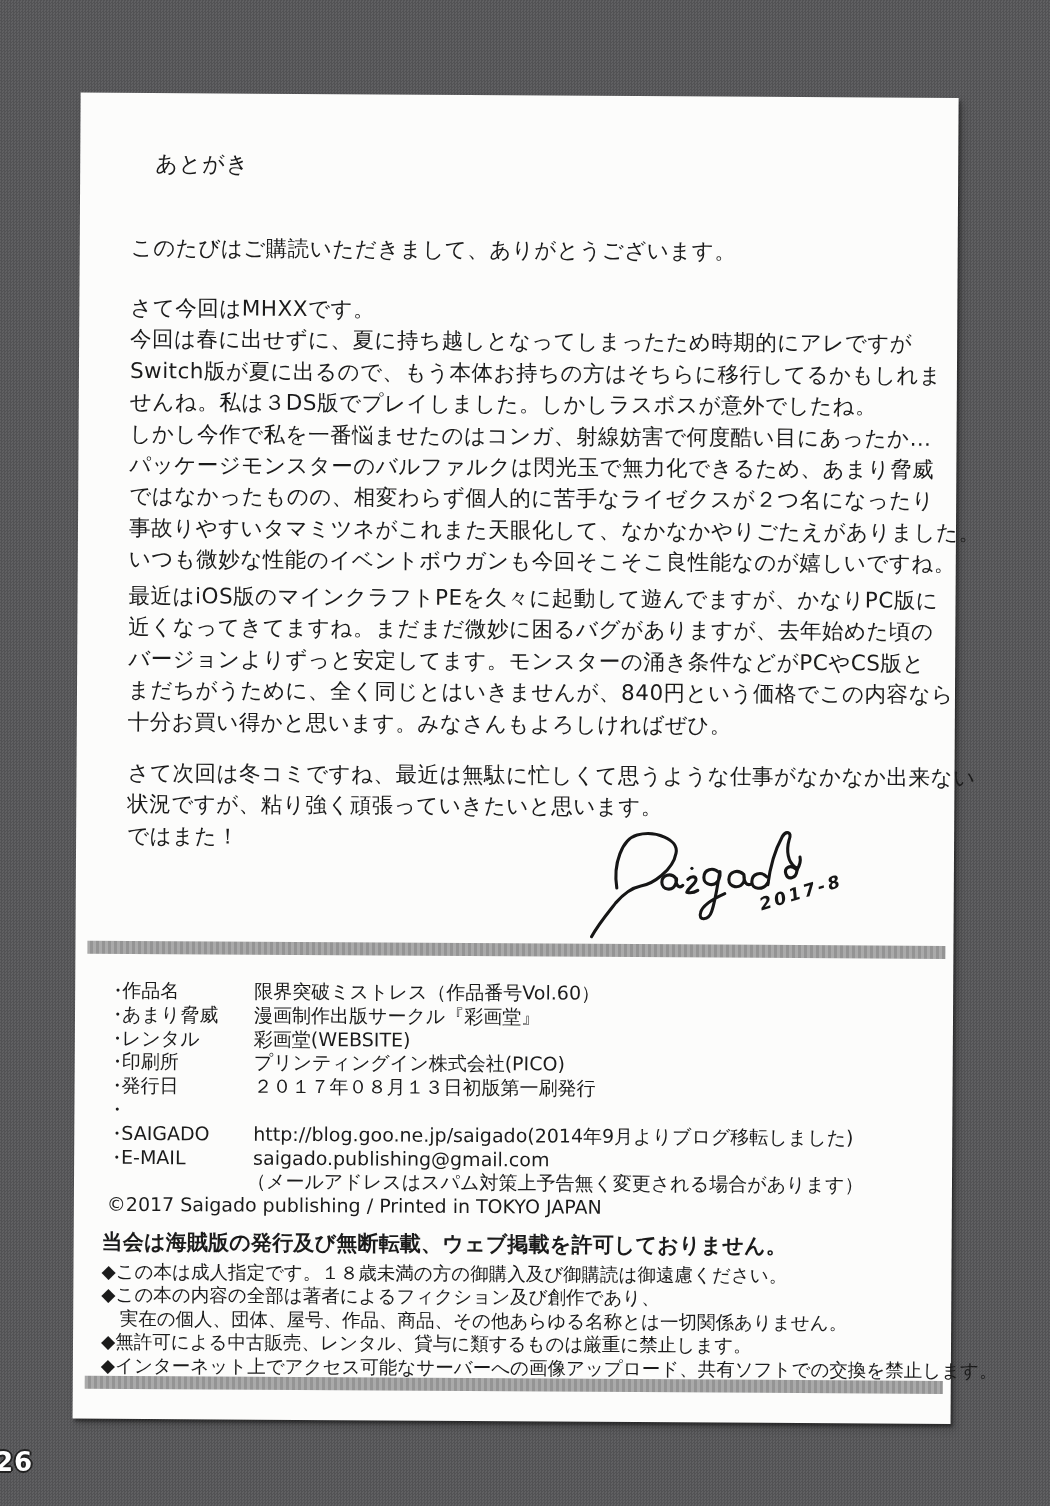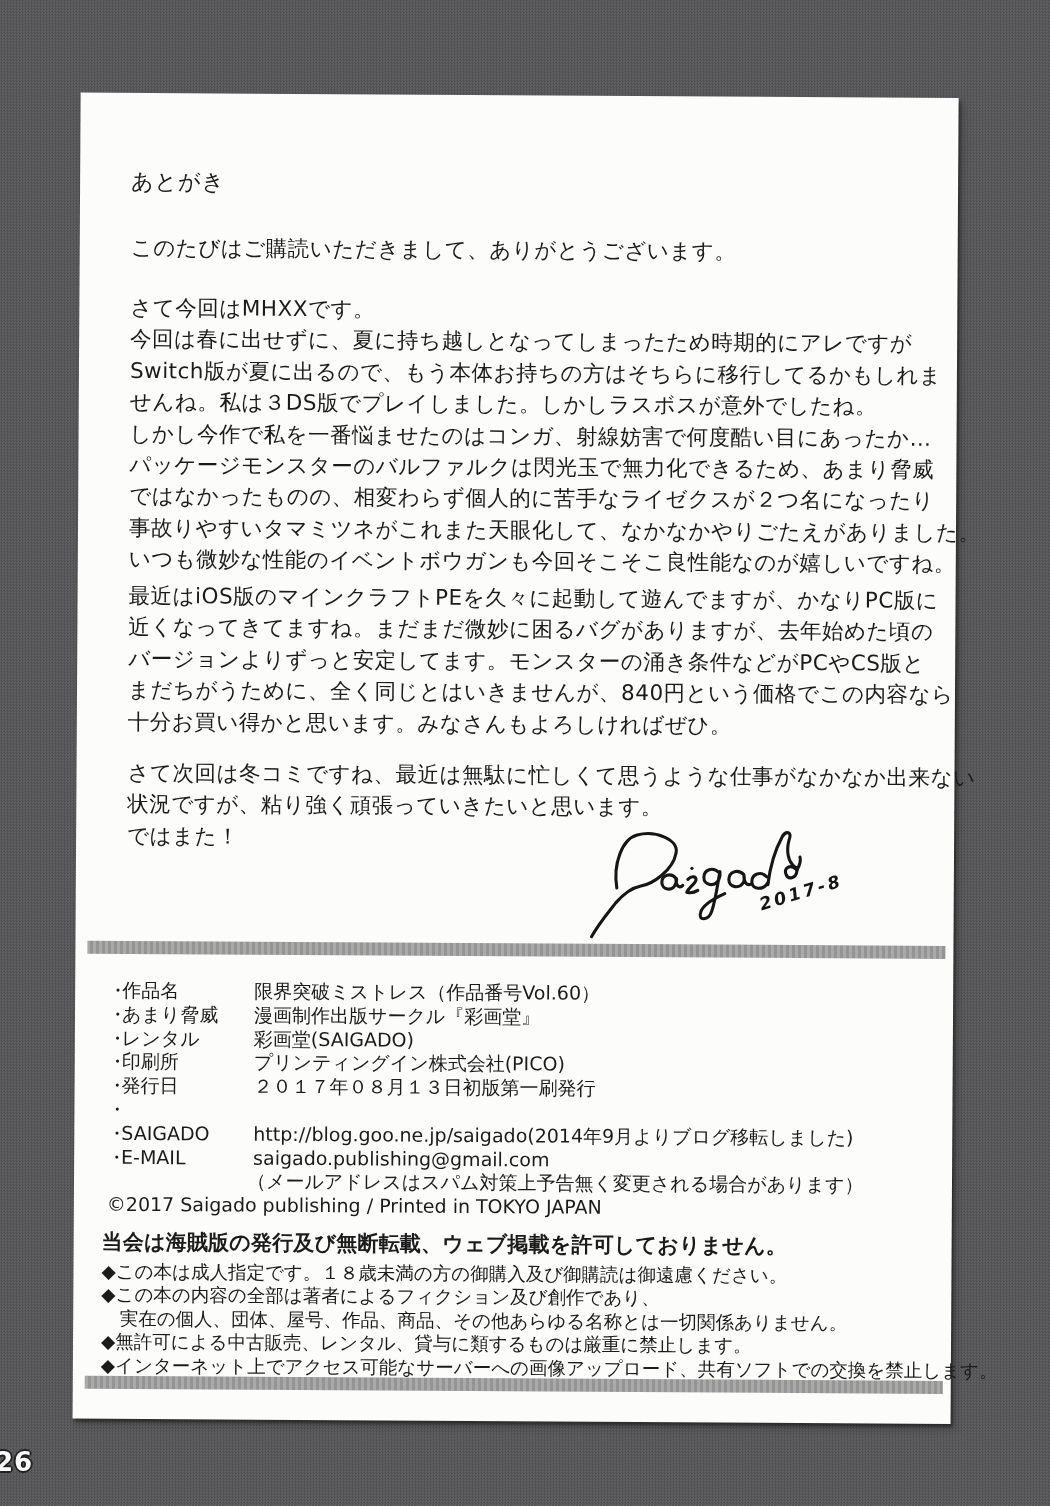--- a/index.html
+++ b/index.html
@@ -12,21 +12,21 @@
   }
   .page{
     position:absolute;left:77px;top:95px;width:878px;height:1326px;
     background:#fcfcfb;color:#1b1b1b;
     transform:rotate(.35deg);transform-origin:45% 45%;
     box-shadow:2px 3px 3px rgba(15,15,15,.5), 4px 5px 8px rgba(15,15,15,.25);
   }
   .block{position:absolute;left:51px;}
   .line{white-space:nowrap;}
   .body-text{font-size:21.5px;line-height:31.4px;letter-spacing:.5px;}
-  .heading{top:74px;font-size:22px;letter-spacing:1px;}
+  .heading{top:56px;font-size:22px;letter-spacing:1px;margin-left:24px;}
   #para1{top:139px;}
   #para2{top:199px;}
   #para3{top:487px;}
   #para4{top:664px;}
   .sig{position:absolute;left:508px;top:726px;width:296px;height:124px;}
   .sig svg{position:absolute;left:0;top:0;}
   .sig-date{
     position:absolute;left:176px;top:72px;
     font-size:17.5px;font-style:italic;font-weight:bold;letter-spacing:3px;
     transform:rotate(-17deg);transform-origin:left center;color:#161616;
@@ -113,21 +113,21 @@
         <span class="c-value">限界突破ミストレス（作品番号Vol.60）</span>
       </div>
       <div class="c-row">
         <span class="c-bullet">・</span>
         <span class="c-label">あまり脅威</span>
         <span class="c-value">漫画制作出版サークル『彩画堂』</span>
       </div>
       <div class="c-row">
         <span class="c-bullet">・</span>
         <span class="c-label">レンタル</span>
-        <span class="c-value">彩画堂(SAIGADO)</span>
+        <span class="c-value">彩画堂(WEBSITE)</span>
       </div>
       <div class="c-row">
         <span class="c-bullet">・</span>
         <span class="c-label">印刷所</span>
         <span class="c-value">プリンティングイン株式会社(PICO)</span>
       </div>
       <div class="c-row">
         <span class="c-bullet">・</span>
         <span class="c-label">発行日</span>
         <span class="c-value">２０１７年０８月１３日初版第一刷発行</span>

